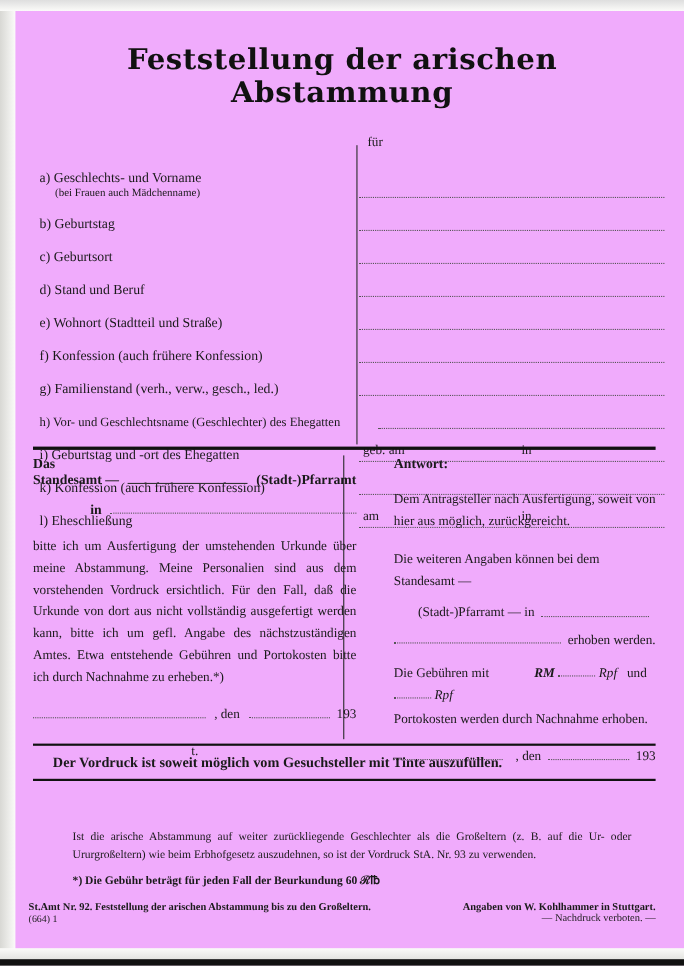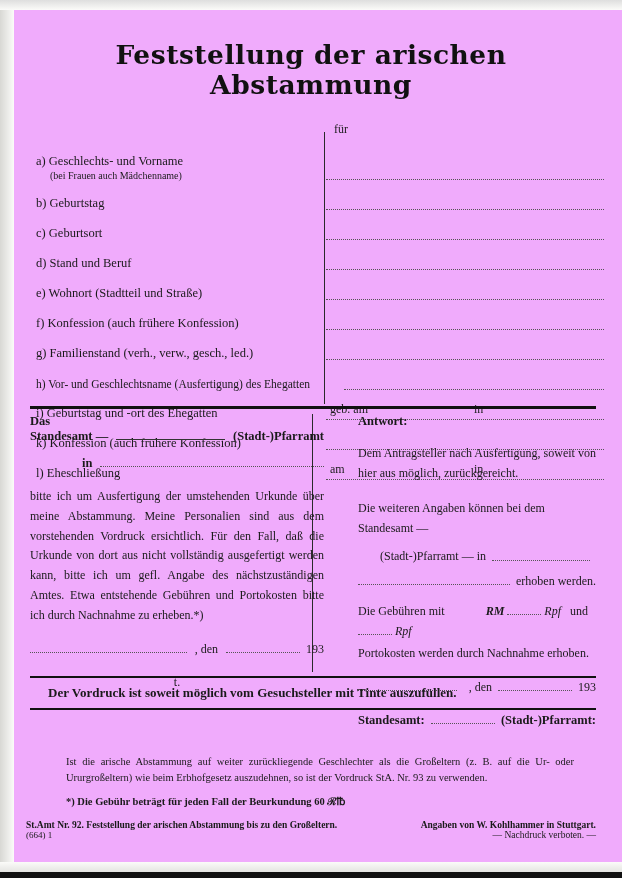--- a/index.html
+++ b/index.html
@@ -364,21 +364,21 @@
         <div class="flabel">f) Konfession (auch frühere Konfession)</div>
         <div class="fline"></div>
       </div>
 
       <div class="frow">
         <div class="flabel">g) Familienstand (verh., verw., gesch., led.)</div>
         <div class="fline"></div>
       </div>
 
       <div class="frow">
-        <div class="flabel" style="width:300px;font-size:11.5px;">h) Vor- und Geschlechtsname (Ausfertigung) des Ehegatten</div>
+        <div class="flabel" style="width:300px;font-size:11.5px;">h) Vor- und Geschlechtsname (Geschlechter) des Ehegatten</div>
         <div class="fline"></div>
       </div>
 
       <div class="frow">
         <div class="flabel">i) Geburtstag und -ort des Ehegatten</div>
         <div class="fline">
           <span class="inlinelbl" style="left:4px;">geb. am</span>
           <span class="inlinelbl" style="left:148px;">in</span>
         </div>
       </div>
@@ -458,25 +458,20 @@
           <div style="margin-top:2px;">Portokosten werden durch Nachnahme erhoben.</div>
         </div>
 
         <div class="r-datesign">
           <span class="rdots" style="margin-left:0;"></span>
           <span style="margin:0 6px;">, den</span>
           <span style="display:inline-block;width:74px;border-bottom:1px dotted #555;margin-right:6px;"></span>
           <span>193</span>
         </div>
 
-        <div class="r-standesamt">
-          <span>Standesamt:</span>
-          <span class="rdots"></span>
-          <span>(Stadt-)Pfarramt:</span>
-        </div>
       </div>
     </div>
 
     <div class="notice">Der Vordruck ist soweit möglich vom Gesuchsteller mit Tinte auszufüllen.</div>
 
     <div class="footnotes">
       <div class="fn1">Ist die arische Abstammung auf weiter zurückliegende Geschlechter als die Großeltern (z. B. auf die Ur- oder Ururgroßeltern) wie beim Erbhofgesetz auszudehnen, so ist der Vordruck StA. Nr. 93 zu verwenden.</div>
       <div class="fn2">*) Die Gebühr beträgt für jeden Fall der Beurkundung 60 ℛ℔</div>
     </div>
 

